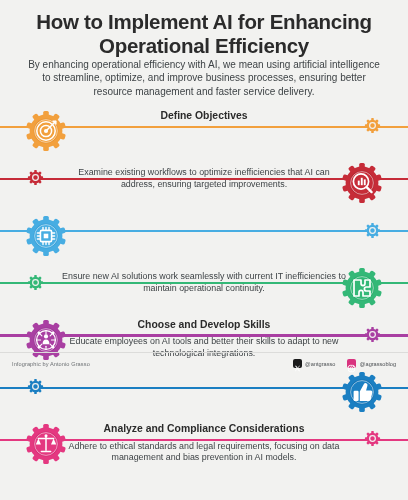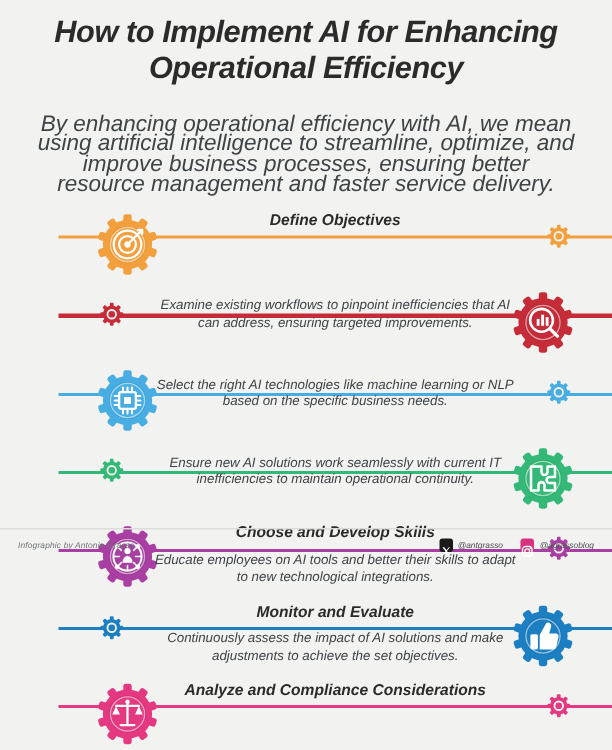--- a/index.html
+++ b/index.html
@@ -2,36 +2,36 @@
 <html><head>
 <meta charset="utf-8">
 <style>
   * { margin:0; padding:0; box-sizing:border-box; }
   html, body {
     width:408px; height:500px;
     background:#f2f2f0;
     font-family:"Liberation Sans", sans-serif;
     overflow:hidden;
   }
-  #root { position:relative; width:408px; height:374px; background:#f2f2f0;font-style:italic; }
+  #root { position:relative; width:408px; height:374px; background:#f2f2f0; }
 
   
   .header { padding:10px 18px 0 18px; text-align:center; }
   .title {
     font-size:20.5px; line-height:24px; font-weight:700; color:#2b2b2b;
     letter-spacing:-0.3px;
   }
   .subtitle {
-    margin-top:18px; font-size:15px; line-height:13.4px;
+    margin-top:0; font-size:10px; line-height:13.4px;
     color:#3e4346; padding:0 6px;
   }
 
   
   .steps { position:relative; margin-top:9px; }
-  .step { position:relative; height:52.2px;margin-left:39px; }
+  .step { position:relative; height:52.2px; }
 
   .rail {
     position:absolute; left:0; right:0; top:18.5px;
     height:2.2px;
   }
 
   
   .gear-big {
     position:absolute; top:0px; width:48px; height:48px;
   }
@@ -242,21 +242,21 @@
               </g>
               <g transform="rotate(315.00)">
                 <rect x="-3.2" y="-19.2" width="6.4" height="7.7" rx="1.7920000000000003"></rect>
               </g>
             </g>
     <circle cx="0" cy="0" r="14.8" fill="#C62C38"></circle>
     <circle cx="0" cy="0" r="7.2" fill="none" stroke="#f2f2f0" stroke-width="3.1"></circle>
   </svg>
         </div>
         <div class="step-text">
-          <div class="step-desc">Examine existing workflows to pinpoint inefficiencies that AI can address, ensuring targeted improvements.</div>
+          <div class="step-desc">Examine existing workflows to optimize inefficiencies that AI can address, ensuring targeted improvements.</div>
         </div>
       </div>
       <div class="step">
         <div class="rail" style="background: rgb(71, 173, 226);"></div>
         <div class="gear-big left">
           <svg class="gear-svg" viewBox="-24 -24 48 48" aria-hidden="true">
     <g fill="#47ADE2">
               <g transform="rotate(0.00)">
                 <rect x="-2.8" y="-20.1" width="5.6" height="7.1" rx="1.568"></rect>
               </g>
@@ -338,21 +338,20 @@
               </g>
               <g transform="rotate(315.00)">
                 <rect x="-3.2" y="-19.2" width="6.4" height="7.7" rx="1.7920000000000003"></rect>
               </g>
             </g>
     <circle cx="0" cy="0" r="14.8" fill="#47ADE2"></circle>
     <circle cx="0" cy="0" r="7.2" fill="none" stroke="#f2f2f0" stroke-width="3.1"></circle>
   </svg>
         </div>
         <div class="step-text">
-          <div class="step-desc">Select the right AI technologies like machine learning or NLP based on the specific business needs.</div>
         </div>
       </div>
       <div class="step">
         <div class="rail" style="background: rgb(52, 184, 119);"></div>
         <div class="gear-big right">
           <svg class="gear-svg" viewBox="-24 -24 48 48" aria-hidden="true">
     <g fill="#34B877">
               <g transform="rotate(0.00)">
                 <rect x="-2.8" y="-20.1" width="5.6" height="7.1" rx="1.568"></rect>
               </g>
@@ -602,24 +601,20 @@
                 <rect x="-3.2" y="-19.2" width="6.4" height="7.7" rx="1.7920000000000003"></rect>
               </g>
               <g transform="rotate(315.00)">
                 <rect x="-3.2" y="-19.2" width="6.4" height="7.7" rx="1.7920000000000003"></rect>
               </g>
             </g>
     <circle cx="0" cy="0" r="14.8" fill="#1B7FC2"></circle>
     <circle cx="0" cy="0" r="7.2" fill="none" stroke="#f2f2f0" stroke-width="3.1"></circle>
   </svg>
         </div>
-        <div class="step-text">
-          <div class="step-head">Monitor and Evaluate</div>
-          <div class="step-desc">Continuously assess the impact of AI solutions and make adjustments to achieve the set objectives.</div>
-        </div>
       </div>
       <div class="step">
         <div class="rail" style="background: rgb(228, 56, 128);"></div>
         <div class="gear-big left">
           <svg class="gear-svg" viewBox="-24 -24 48 48" aria-hidden="true">
     <g fill="#E43880">
               <g transform="rotate(0.00)">
                 <rect x="-2.8" y="-20.1" width="5.6" height="7.1" rx="1.568"></rect>
               </g>
               <g transform="rotate(36.00)">
@@ -693,20 +688,21 @@
               <g transform="rotate(315.00)">
                 <rect x="-3.2" y="-19.2" width="6.4" height="7.7" rx="1.7920000000000003"></rect>
               </g>
             </g>
     <circle cx="0" cy="0" r="14.8" fill="#E43880"></circle>
     <circle cx="0" cy="0" r="7.2" fill="none" stroke="#f2f2f0" stroke-width="3.1"></circle>
   </svg>
         </div>
         <div class="step-text">
           <div class="step-head">Analyze and Compliance Considerations</div>
+          <div class="step-desc">Adhere to ethical standards and legal requirements, focusing on data management and bias prevention in AI models.</div>
         </div>
       </div>
     </div>
 
   <div class="footer">
     <div class="credit">Infographic by Antonio Grasso</div>
     <div class="social" id="social">
         <div class="soc">
           <span class="soc-badge" style="background: rgb(27, 27, 27);"><svg viewBox="0 0 12 12" width="9" height="9">
               <path d="M2.6 2.4 L5.3 6 L2.5 9.6 H3.5 L5.8 6.7 L7.9 9.6 H9.5 L6.6 5.7 L9.3 2.4 H8.3 L6.2 5 L4.2 2.4 Z" fill="#fff"></path>

